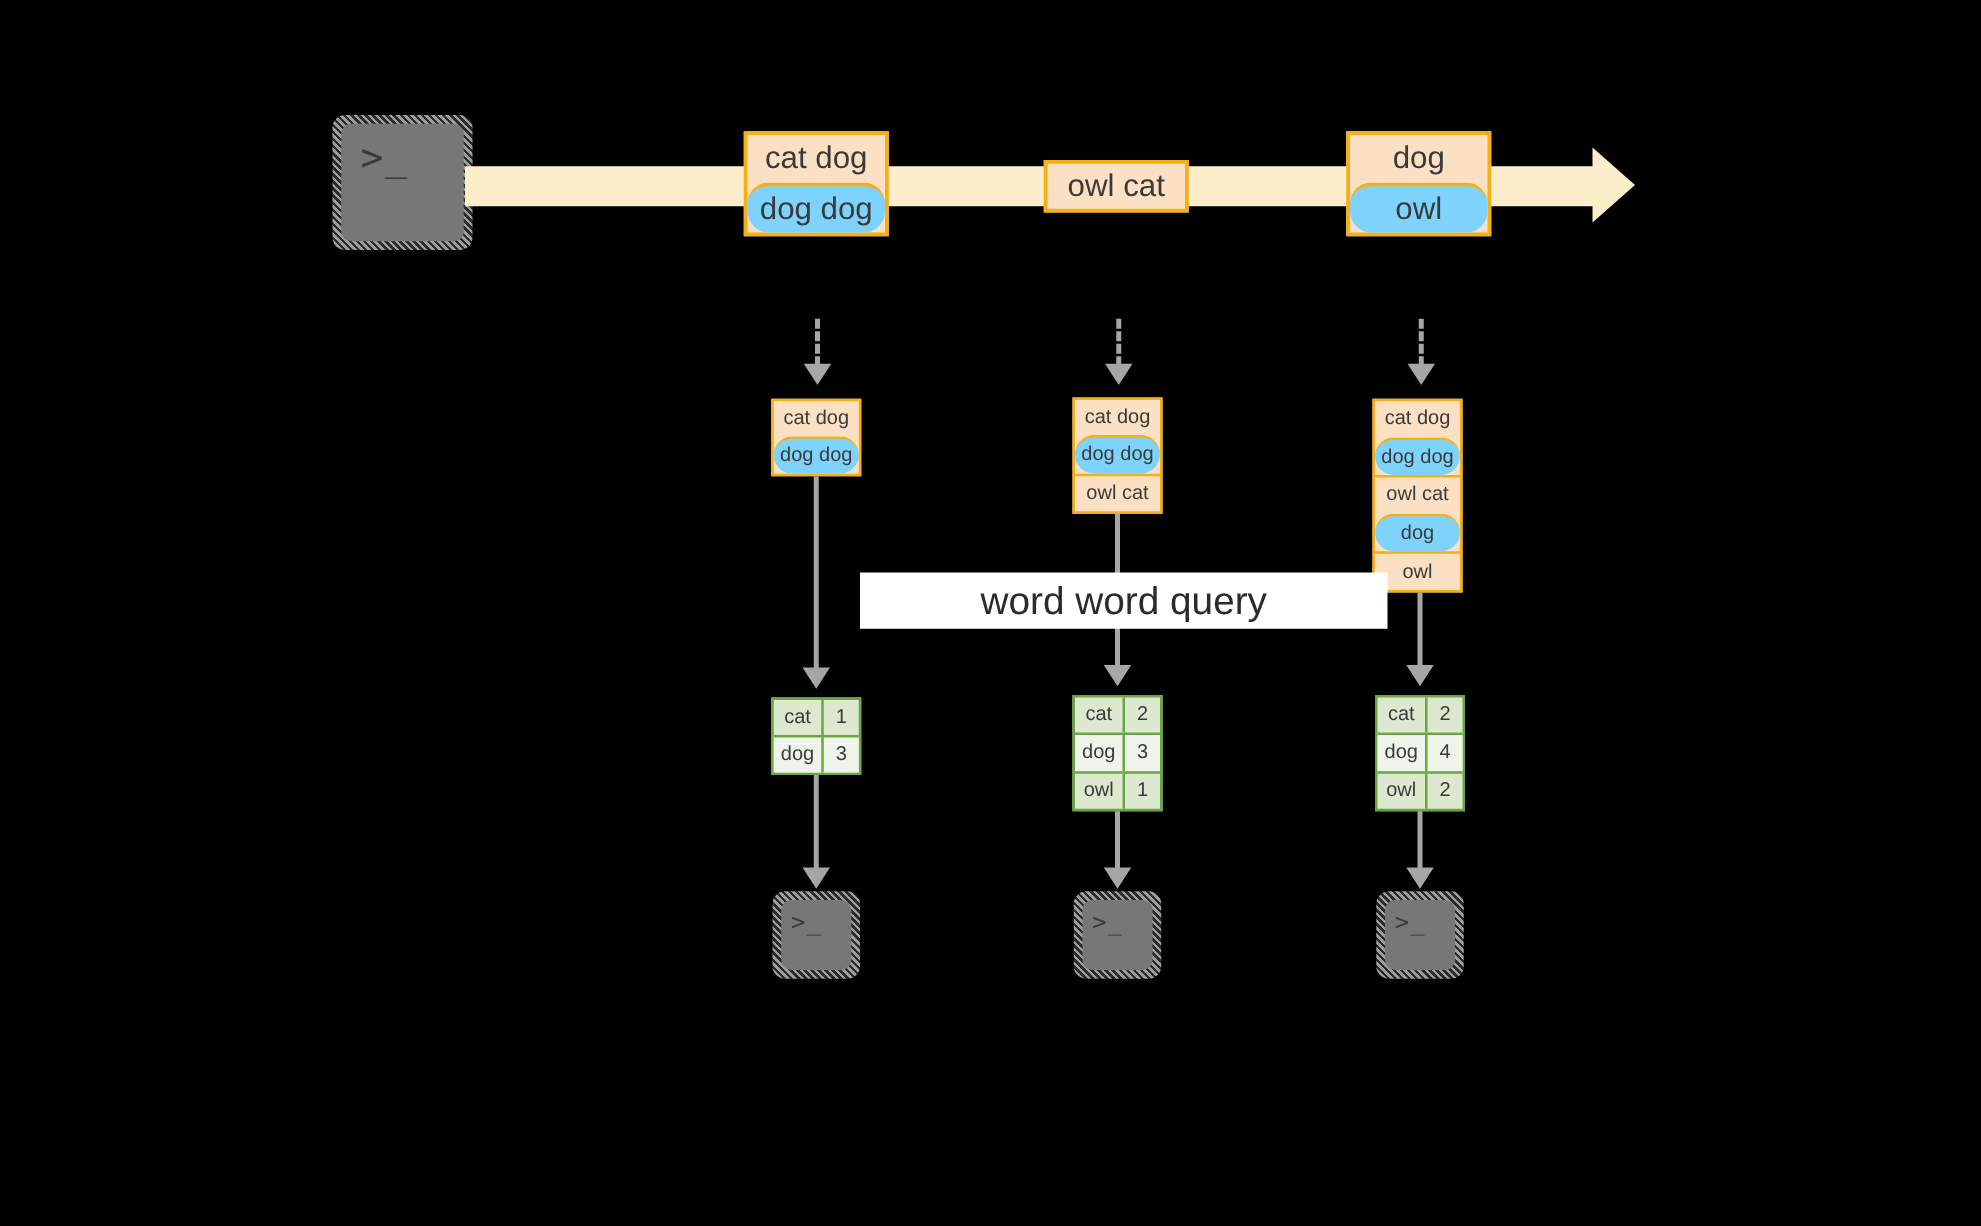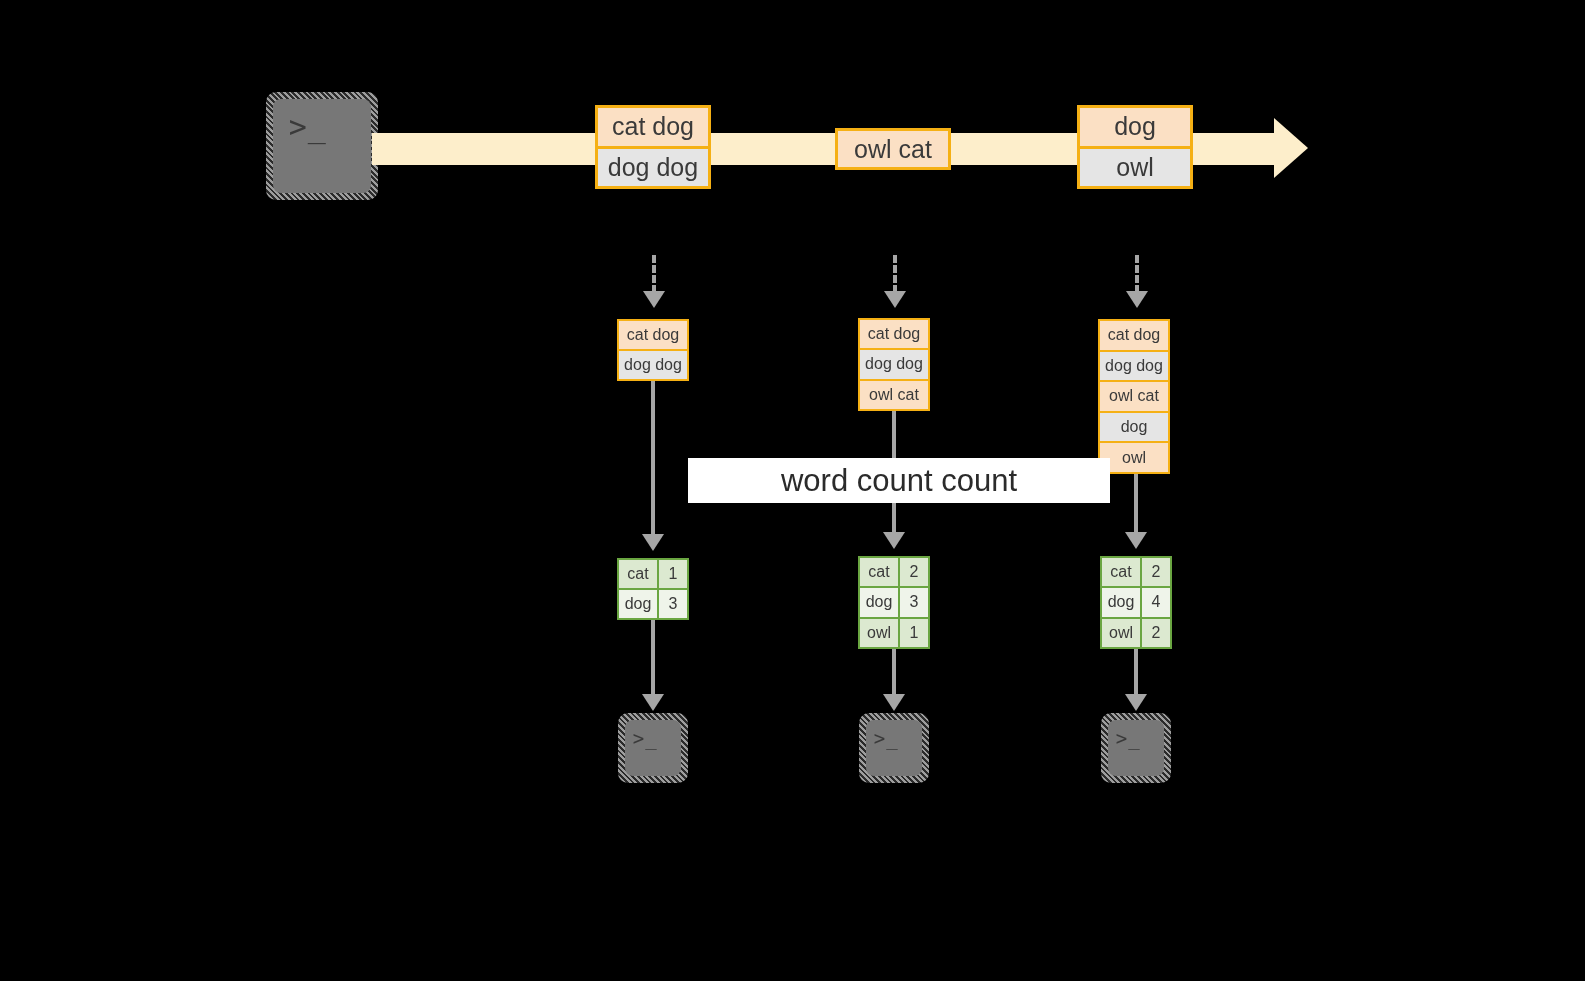--- a/index.html
+++ b/index.html
@@ -68,21 +68,21 @@
   }
   .obox .row {
     flex: 1 1 auto;
     display: flex;
     align-items: center;
     justify-content: center;
     color: #3a3a3a;
     box-sizing: border-box;
     white-space: nowrap;
   }
-  .obox .row.alt { background: #e5e5e5; }
+  .obox .row.alt { background: #7dd3fc; border-radius: 17px; }
   .obox .row.sep { border-top: 3px solid #f5b014; }
 
   
   .obox.big .row { font-size: 25px; }
   
   .obox.mid { border-width: 2px; }
   .obox.mid .row { font-size: 16px; }
   .obox.mid .row.sep { border-top-width: 2px; }
 
   
@@ -273,15 +273,15 @@
 
   <div class="vline" style="left:1134px; top:649px; height:47px;"></div>
   <div class="vhead" style="left:1125px; top:694px;"></div>
 
   <div class="terminal small" style="left:1101px; top:713px; width:70px; height:70px;">
     <div class="body">
       <span class="prompt">&gt;_</span>
     </div>
   </div>
 
-  <div class="query-label" style="left:688px; top:458px; width:422px; height:45px;">word count count</div>
+  <div class="query-label" style="left:688px; top:458px; width:422px; height:45px;">word word query</div>
 
 </div>
 
 </body></html>

